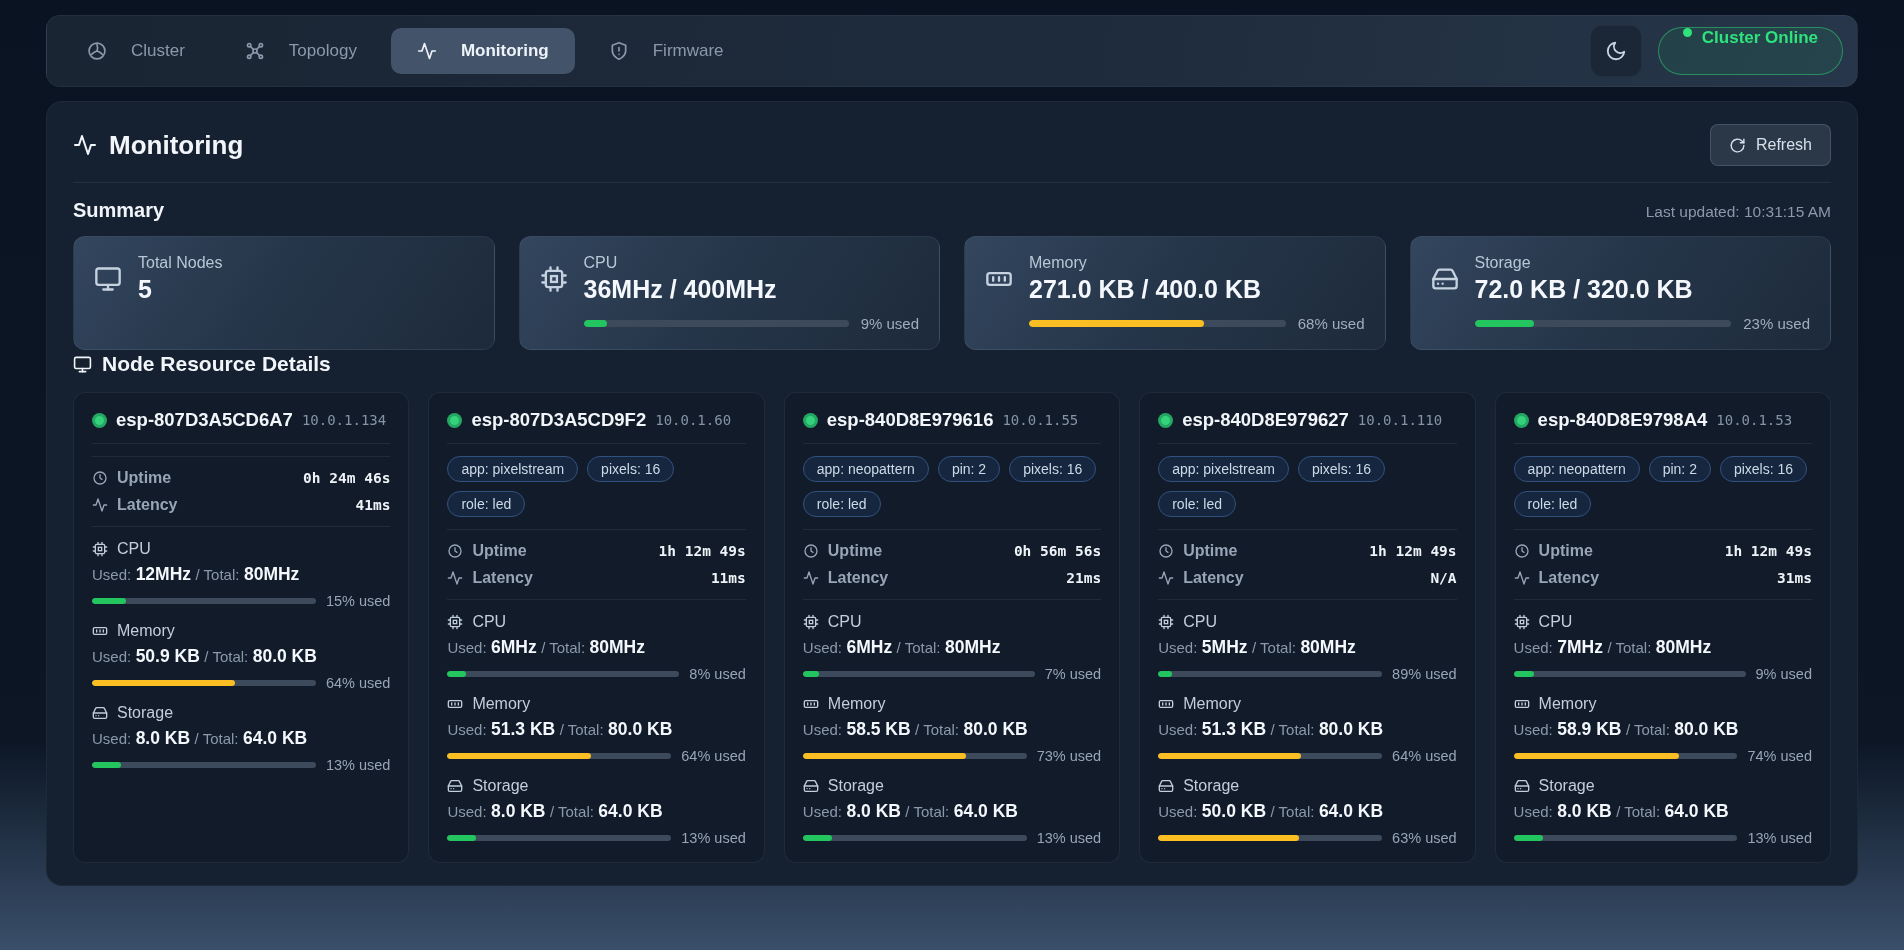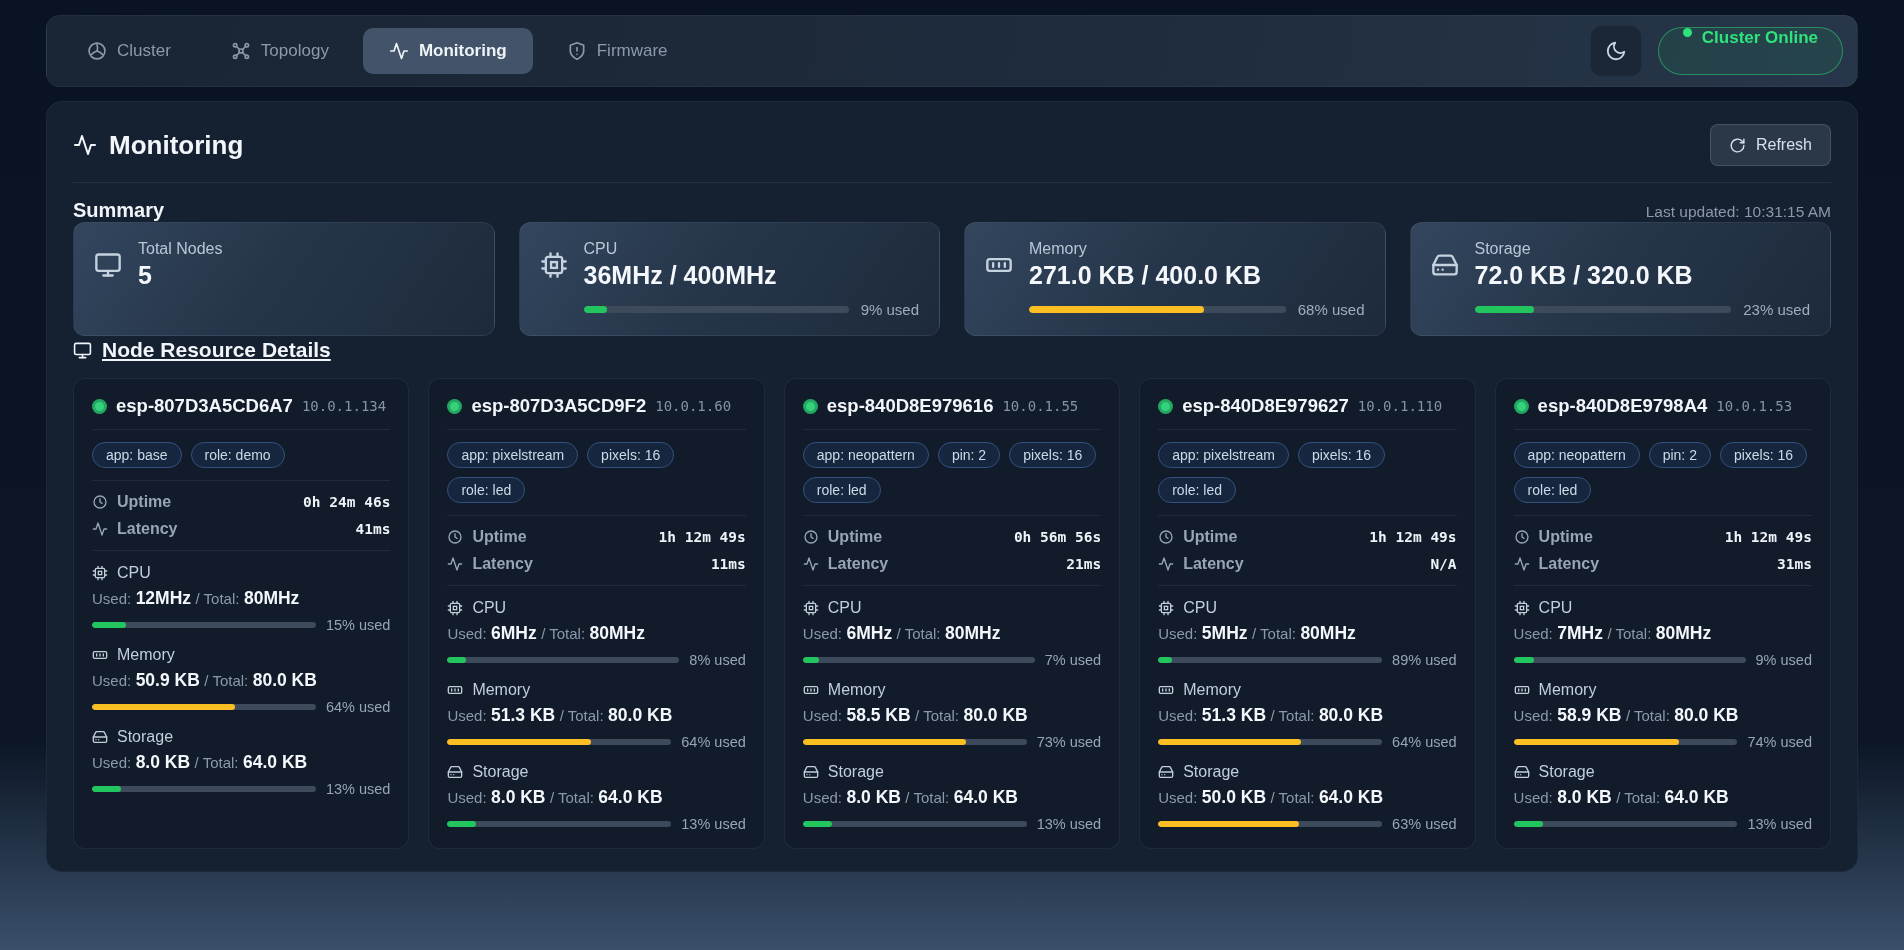--- a/index.html
+++ b/index.html
@@ -16,21 +16,21 @@
     margin: 15px 46px 0;
     height: 72px;
     background: linear-gradient(100deg, #1a2533 0%, #1f2c3d 60%, #27364a 100%);
     border: 1px solid rgba(148,163,184,0.08);
     border-radius: 14px;
     display: flex; align-items: center;
     padding: 0 14px;
   }
   .nav-tabs { display: flex; align-items: center; gap: 8px; }
   .nav-tab {
-    display: flex; align-items: center; gap: 10px;
+    display: flex; align-items: center; gap: 24px;
     padding: 13px 26px; border-radius: 10px;
     color: #8b99ab; font-size: 17px; cursor: pointer; white-space: nowrap;
   }
   .nav-tab.active { background: #42536a; color: #eef3f8; font-weight: bold; }
   .nav-right { margin-left: auto; display: flex; align-items: center; gap: 16px; }
   .icon-btn {
     width: 52px; height: 52px; border-radius: 12px;
     background: #1b2636; border: 1px solid rgba(148,163,184,0.08);
     display: flex; align-items: center; justify-content: center;
     color: #cbd5e1; cursor: pointer;
@@ -59,40 +59,40 @@
     margin-bottom: 16px;
   }
   .panel-title { display: flex; align-items: center; gap: 12px; font-size: 26px; font-weight: bold; color: #f2f6fa; }
   .refresh-btn {
     display: flex; align-items: center; gap: 10px;
     background: #2b3848; border: 1px solid rgba(148,163,184,0.25);
     border-radius: 8px; padding: 11px 18px;
     color: #d7e0ea; font-size: 16px; cursor: pointer;
   }
 
-  .summary-head { display: flex; align-items: baseline; justify-content: space-between; }
+  .summary-head { display: flex; align-items: baseline; justify-content: space-between; margin-bottom: 14px; }
   .summary-head h2 { font-size: 20px; font-weight: bold; color: #f1f5f9; }
   .last-updated { font-size: 15.5px; color: #8b99ab; }
 
   .summary-grid { display: grid; grid-template-columns: repeat(4, 1fr); gap: 24px; }
   .sum-card {
     border-radius: 12px; padding: 17px 20px;
     background: linear-gradient(125deg, #33465e 0%, #26364a 45%, #1d2a3b 100%);
     border: 1px solid rgba(148,163,184,0.12);
   }
   .sum-top { display: flex; align-items: center; gap: 16px; }
   .sum-icon { color: #c6d2e0; }
   .sum-label { font-size: 16px; color: #b9c6d6; margin-bottom: 3px; }
   .sum-value { font-size: 25px; font-weight: bold; color: #f4f8fc; white-space: nowrap; }
   .sum-bar-row { display: flex; align-items: center; gap: 12px; margin-top: 11px; padding-left: 44px; }
   .bar { flex: 1; height: 7px; border-radius: 4px; background: #3c4a5c; overflow: hidden; }
   .bar-fill { height: 100%; border-radius: 4px; }
   .pct-label { font-size: 15px; color: #9fadbf; white-space: nowrap; }
 
-  .details-head { display: flex; align-items: center; gap: 10px; font-size: 21px; font-weight: bold; color: #f2f6fa; margin: 2px 0 16px; text-decoration: underline; }
+  .details-head { display: flex; align-items: center; gap: 10px; font-size: 21px; font-weight: bold; color: #f2f6fa; margin: 2px 0 16px; }
 
   
   .node-grid { display: grid; grid-template-columns: repeat(5, 1fr); gap: 19px; }
   .node-card {
     background: #111b29;
     border: 1px solid rgba(148,163,184,0.12);
     border-radius: 12px;
     padding: 16px 18px;
   }
   .node-header { display: flex; align-items: center; gap: 9px; white-space: nowrap; overflow: hidden; }
@@ -304,24 +304,20 @@
   </div>
 
   <div class="node-grid">
   <div class="node-card">
     <div class="node-header">
       <span class="status-dot"></span>
       <span class="node-name">esp-807D3A5CD6A7</span>
       <span class="node-ip">10.0.1.134</span>
     </div>
     <div class="divider"></div>
-    <div class="tags">
-          <span class="tag">app: base</span>
-          <span class="tag">role: demo</span>
-        </div>
     <div class="divider"></div>
 
     <div class="kv-row">
       <span class="kv-label">
         <span>
           <svg width="16" height="16" viewBox="0 0 24 24" fill="none" stroke="currentColor" stroke-width="2" stroke-linecap="round" stroke-linejoin="round">
                 <circle cx="12" cy="12" r="9"></circle>
                 <path d="M12 7v5l3 2"></path>
               </svg>
         </span>

